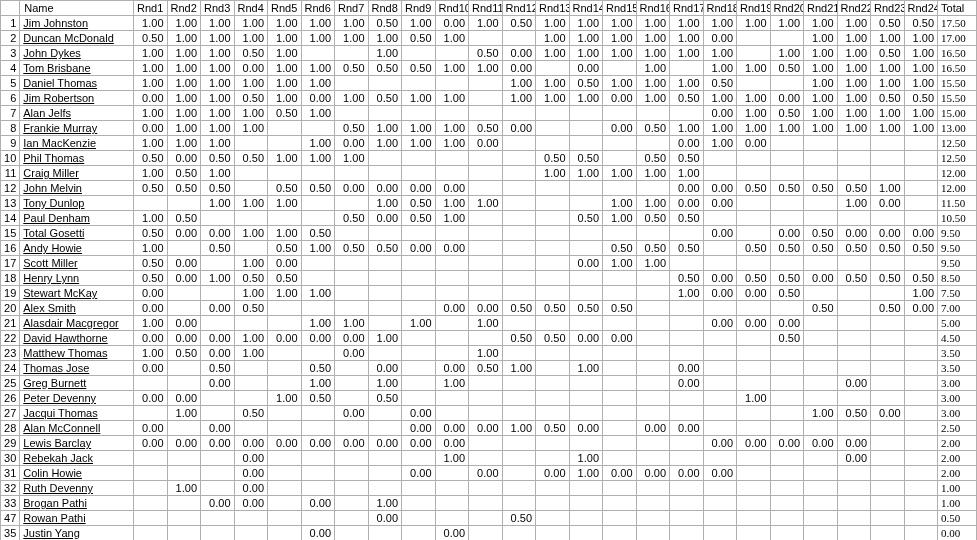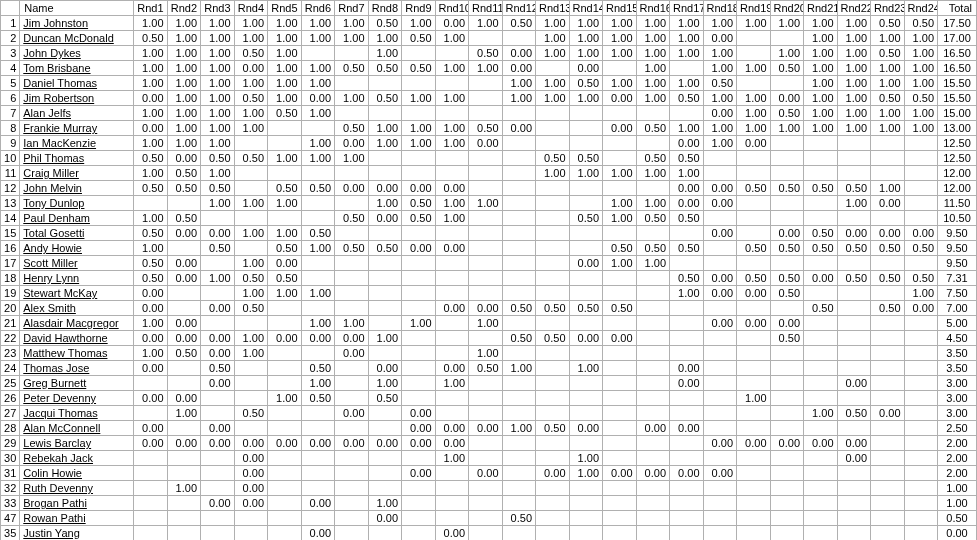--- a/index.html
+++ b/index.html
@@ -42,41 +42,42 @@
 
   td.rownum {
     text-align: right;
     color: #000000;
     background: #ffffff;
     padding-right: 3px;
   }
   th.hdr {
     background: #ffffff;
     color: #000000;
-    text-align: right;
+    text-align: left;
   }
   th.hdr.name-hdr {
     text-align: left;
     padding-left: 4px;
   }
   th.hdr.total-hdr {
     padding-right: 4px;
   }
   td.name {
     text-align: left;
     padding-left: 4px;
     text-decoration: underline;
   }
   td.num {
     text-align: right;
     padding-right: 3px;
   }
   td.total {
-    text-align: center;
+    text-align: left;
     padding-right: 4px;
+    font-family: Liberation Serif, serif;
   }
 </style>
 </head>
 <body>
 
 <div id="sheet">
   <table class="grid">
     <colgroup>
       <col class="c-rownum">
       <col class="c-name">
@@ -651,21 +652,21 @@
           <td class="num"></td>
           <td class="num"></td>
           <td class="num">0.50</td>
           <td class="num">0.00</td>
           <td class="num">0.50</td>
           <td class="num">0.50</td>
           <td class="num">0.00</td>
           <td class="num">0.50</td>
           <td class="num">0.50</td>
           <td class="num">0.50</td>
-          <td class="total">7.31</td>
+          <td class="total">8.50</td>
         </tr>
         <tr>
           <td class="rownum">19</td>
           <td class="name">Stewart McKay</td>
           <td class="num">0.00</td>
           <td class="num"></td>
           <td class="num"></td>
           <td class="num">1.00</td>
           <td class="num">1.00</td>
           <td class="num">1.00</td>

